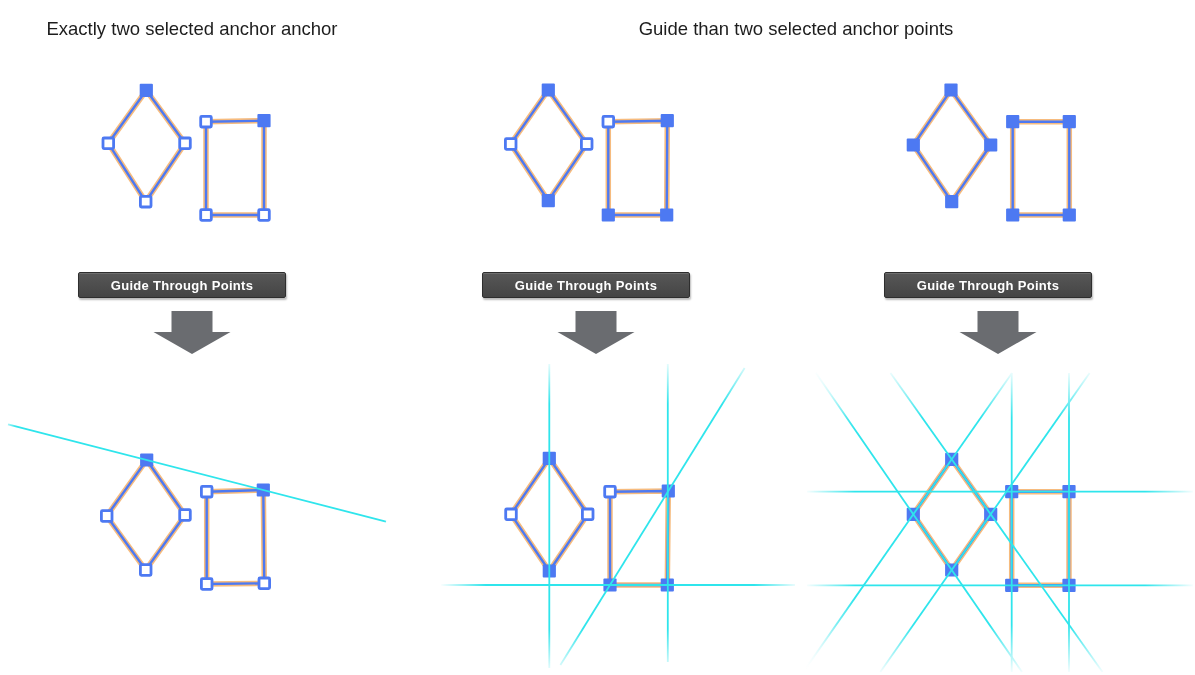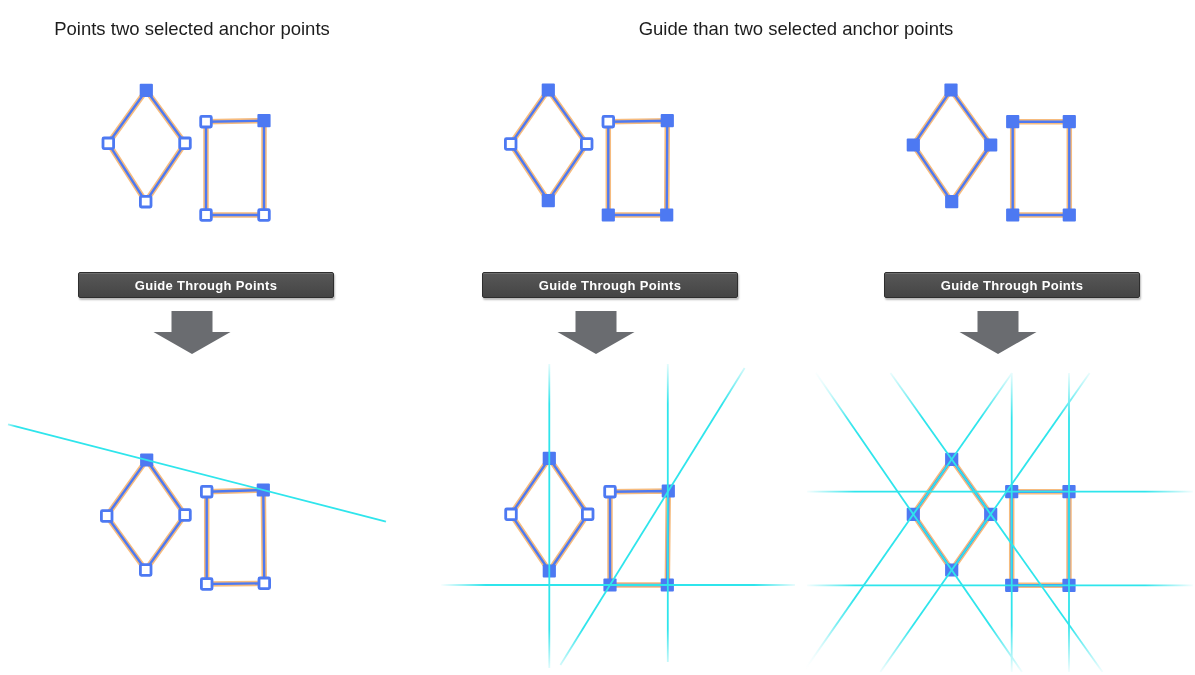--- a/index.html
+++ b/index.html
@@ -7,21 +7,21 @@
     position:relative;width:1195px;height:675px;background:#fff;overflow:hidden;
     font-family:"Liberation Sans",sans-serif;
   }
   .heading{
     position:absolute;top:17px;font-size:18.5px;line-height:24px;
     color:var(--heading-text,#1d1d1d);text-align:center;white-space:nowrap;
   }
   .heading-left{left:0;width:384px;}
   .heading-right{left:596px;width:400px;}
   .gtp-button{
-    position:absolute;top:272px;width:256px;height:26px;box-sizing:border-box;
+    position:absolute;top:272px;width:208px;height:26px;box-sizing:border-box;
     background:linear-gradient(var(--button-bg-top,#575757),var(--button-bg-bottom,#454545));
     border:1px solid #2e2e2e;border-radius:2px;
     color:var(--button-text,#fff);font-size:13px;font-weight:bold;letter-spacing:.3px;
     display:flex;align-items:center;justify-content:center;
     box-shadow:1px 2px 2px rgba(0,0,0,.28), inset 0 1px 0 rgba(255,255,255,.14);
     cursor:pointer;
   }
   .btn-left{left:78px;}
   .btn-mid{left:482px;}
   .btn-right{left:884px;}
@@ -29,21 +29,21 @@
   .arrow-left{left:147px;}
   .arrow-mid{left:551px;}
   .arrow-right{left:953px;}
   .figure{position:absolute;display:block;}
 </style>
 </head>
 <body>
 
 <div class="canvas">
 
-  <div class="heading heading-left">Points two selected anchor points</div>
+  <div class="heading heading-left">Exactly two selected anchor anchor</div>
 
   <div class="heading heading-right">Guide than two selected anchor points</div>
 
   <div class="gtp-button btn-left">Guide Through Points</div>
 
   <div class="gtp-button btn-mid">Guide Through Points</div>
 
   <div class="gtp-button btn-right">Guide Through Points</div>
 
   <svg class="down-arrow arrow-left" viewBox="0 0 90 50">

